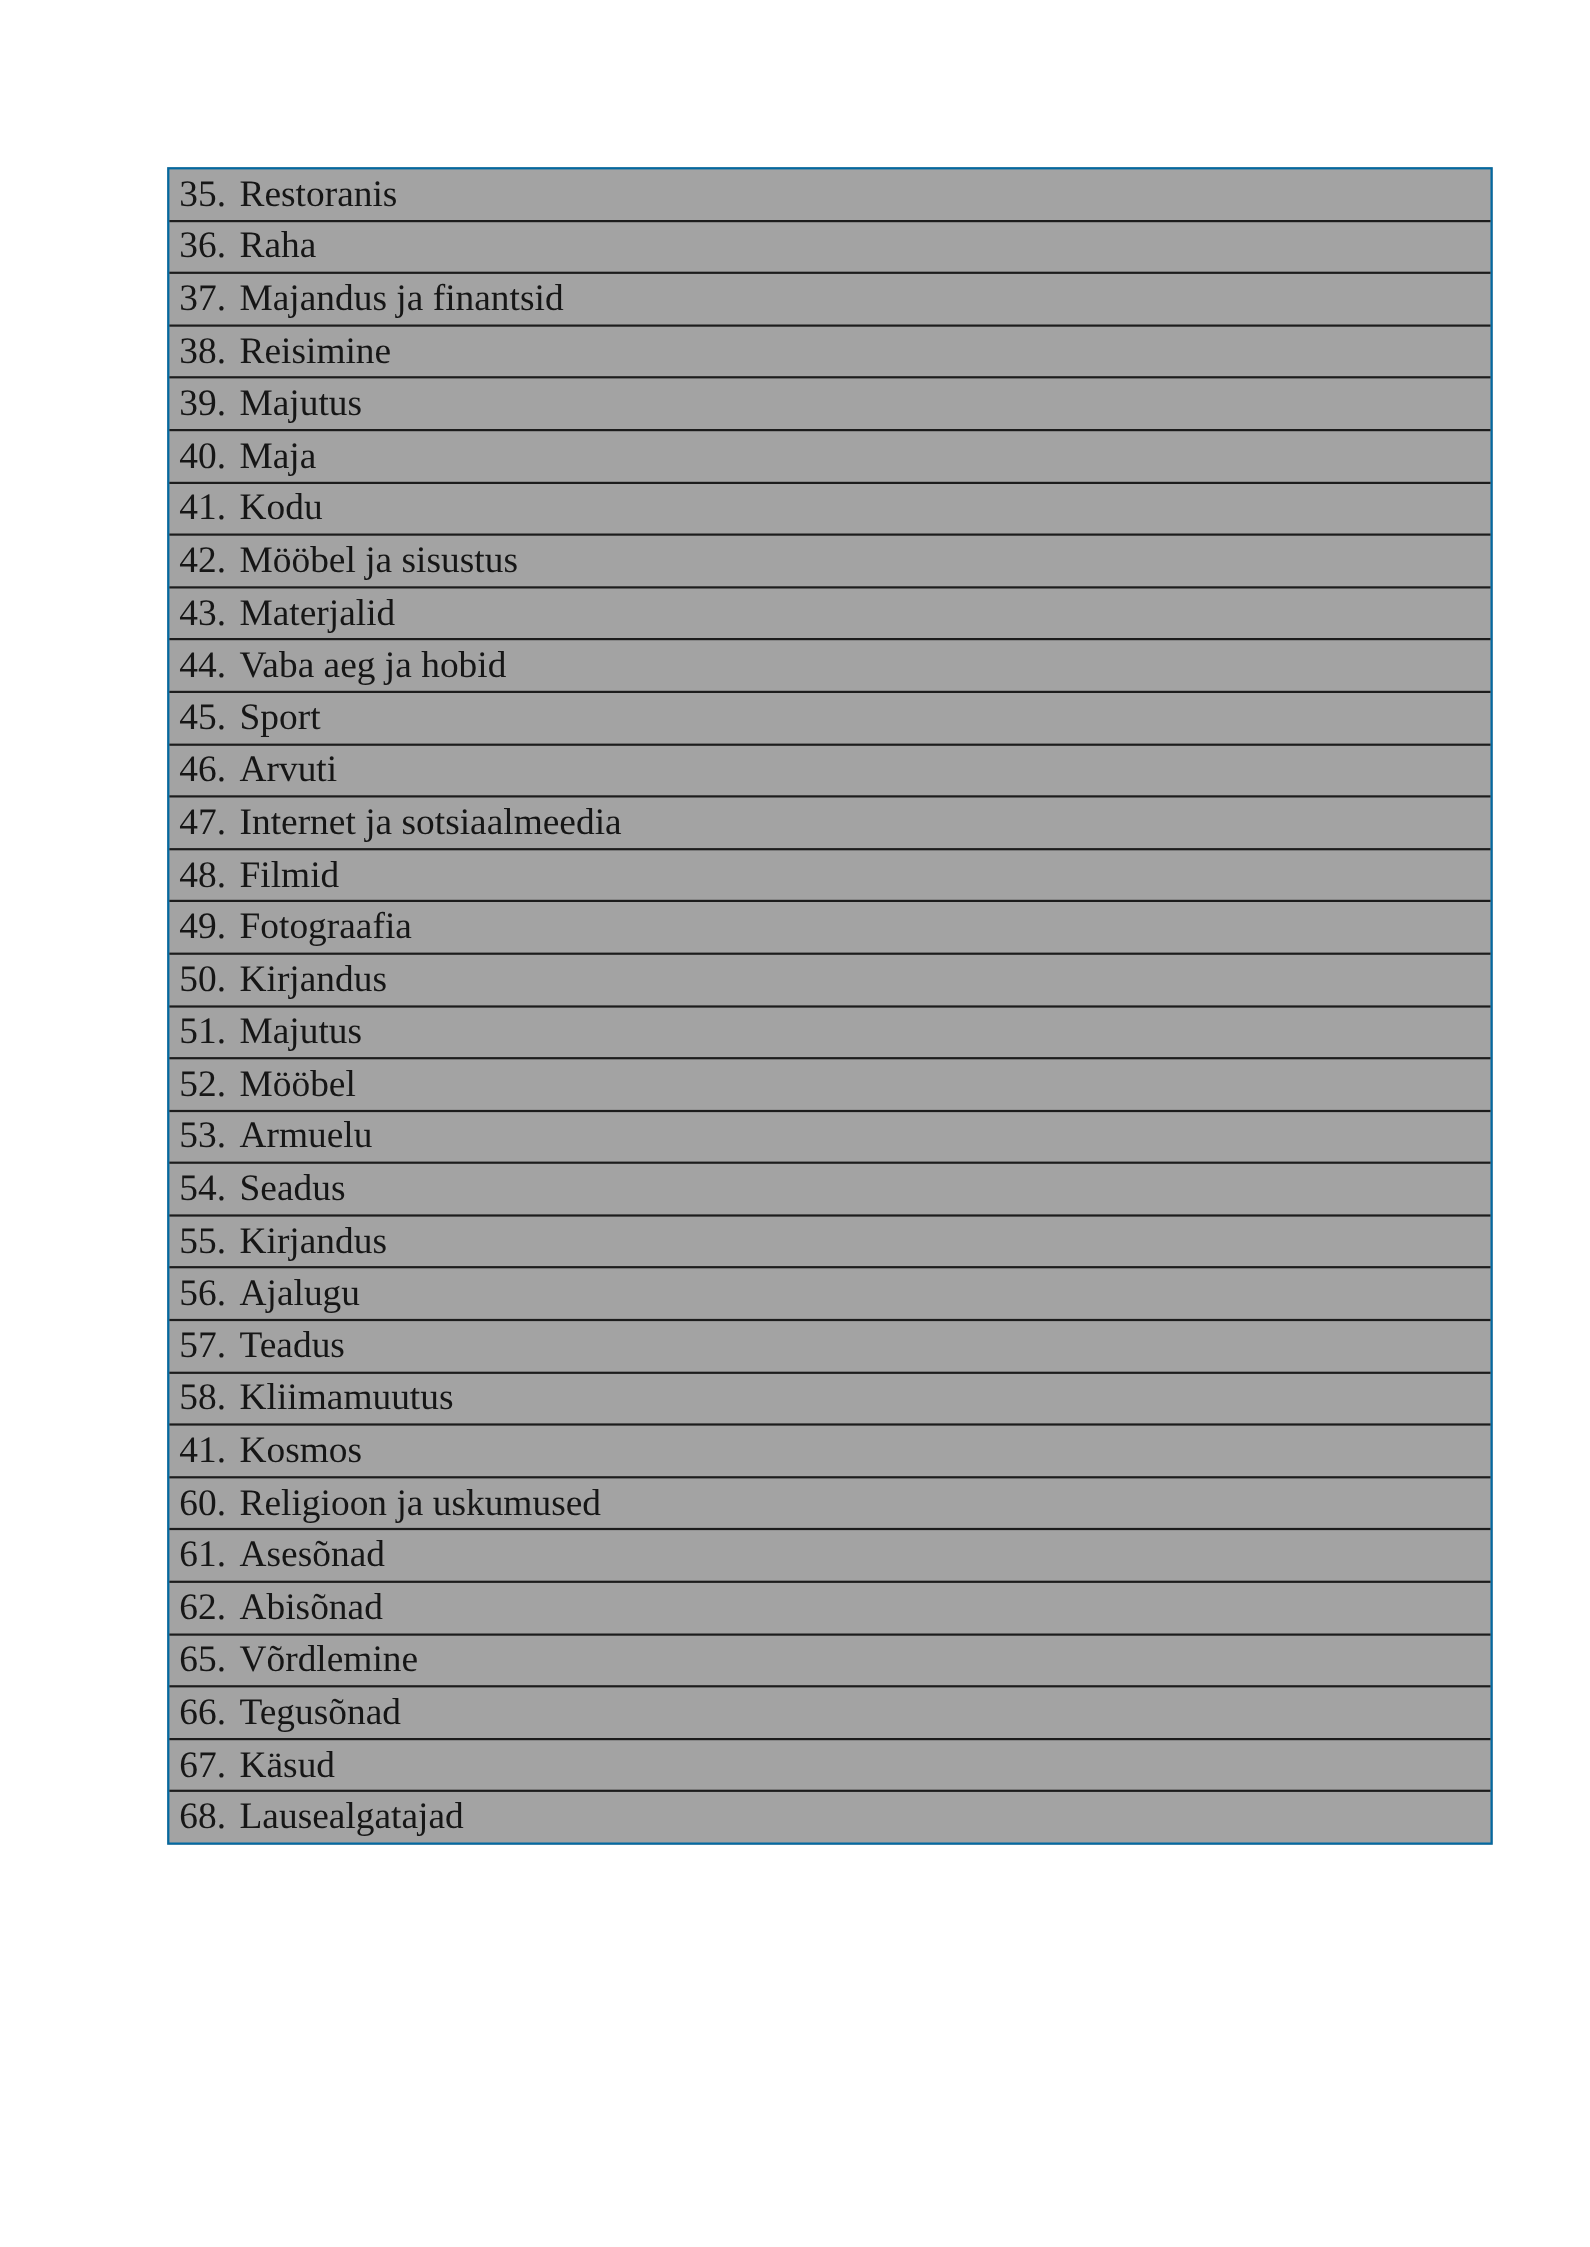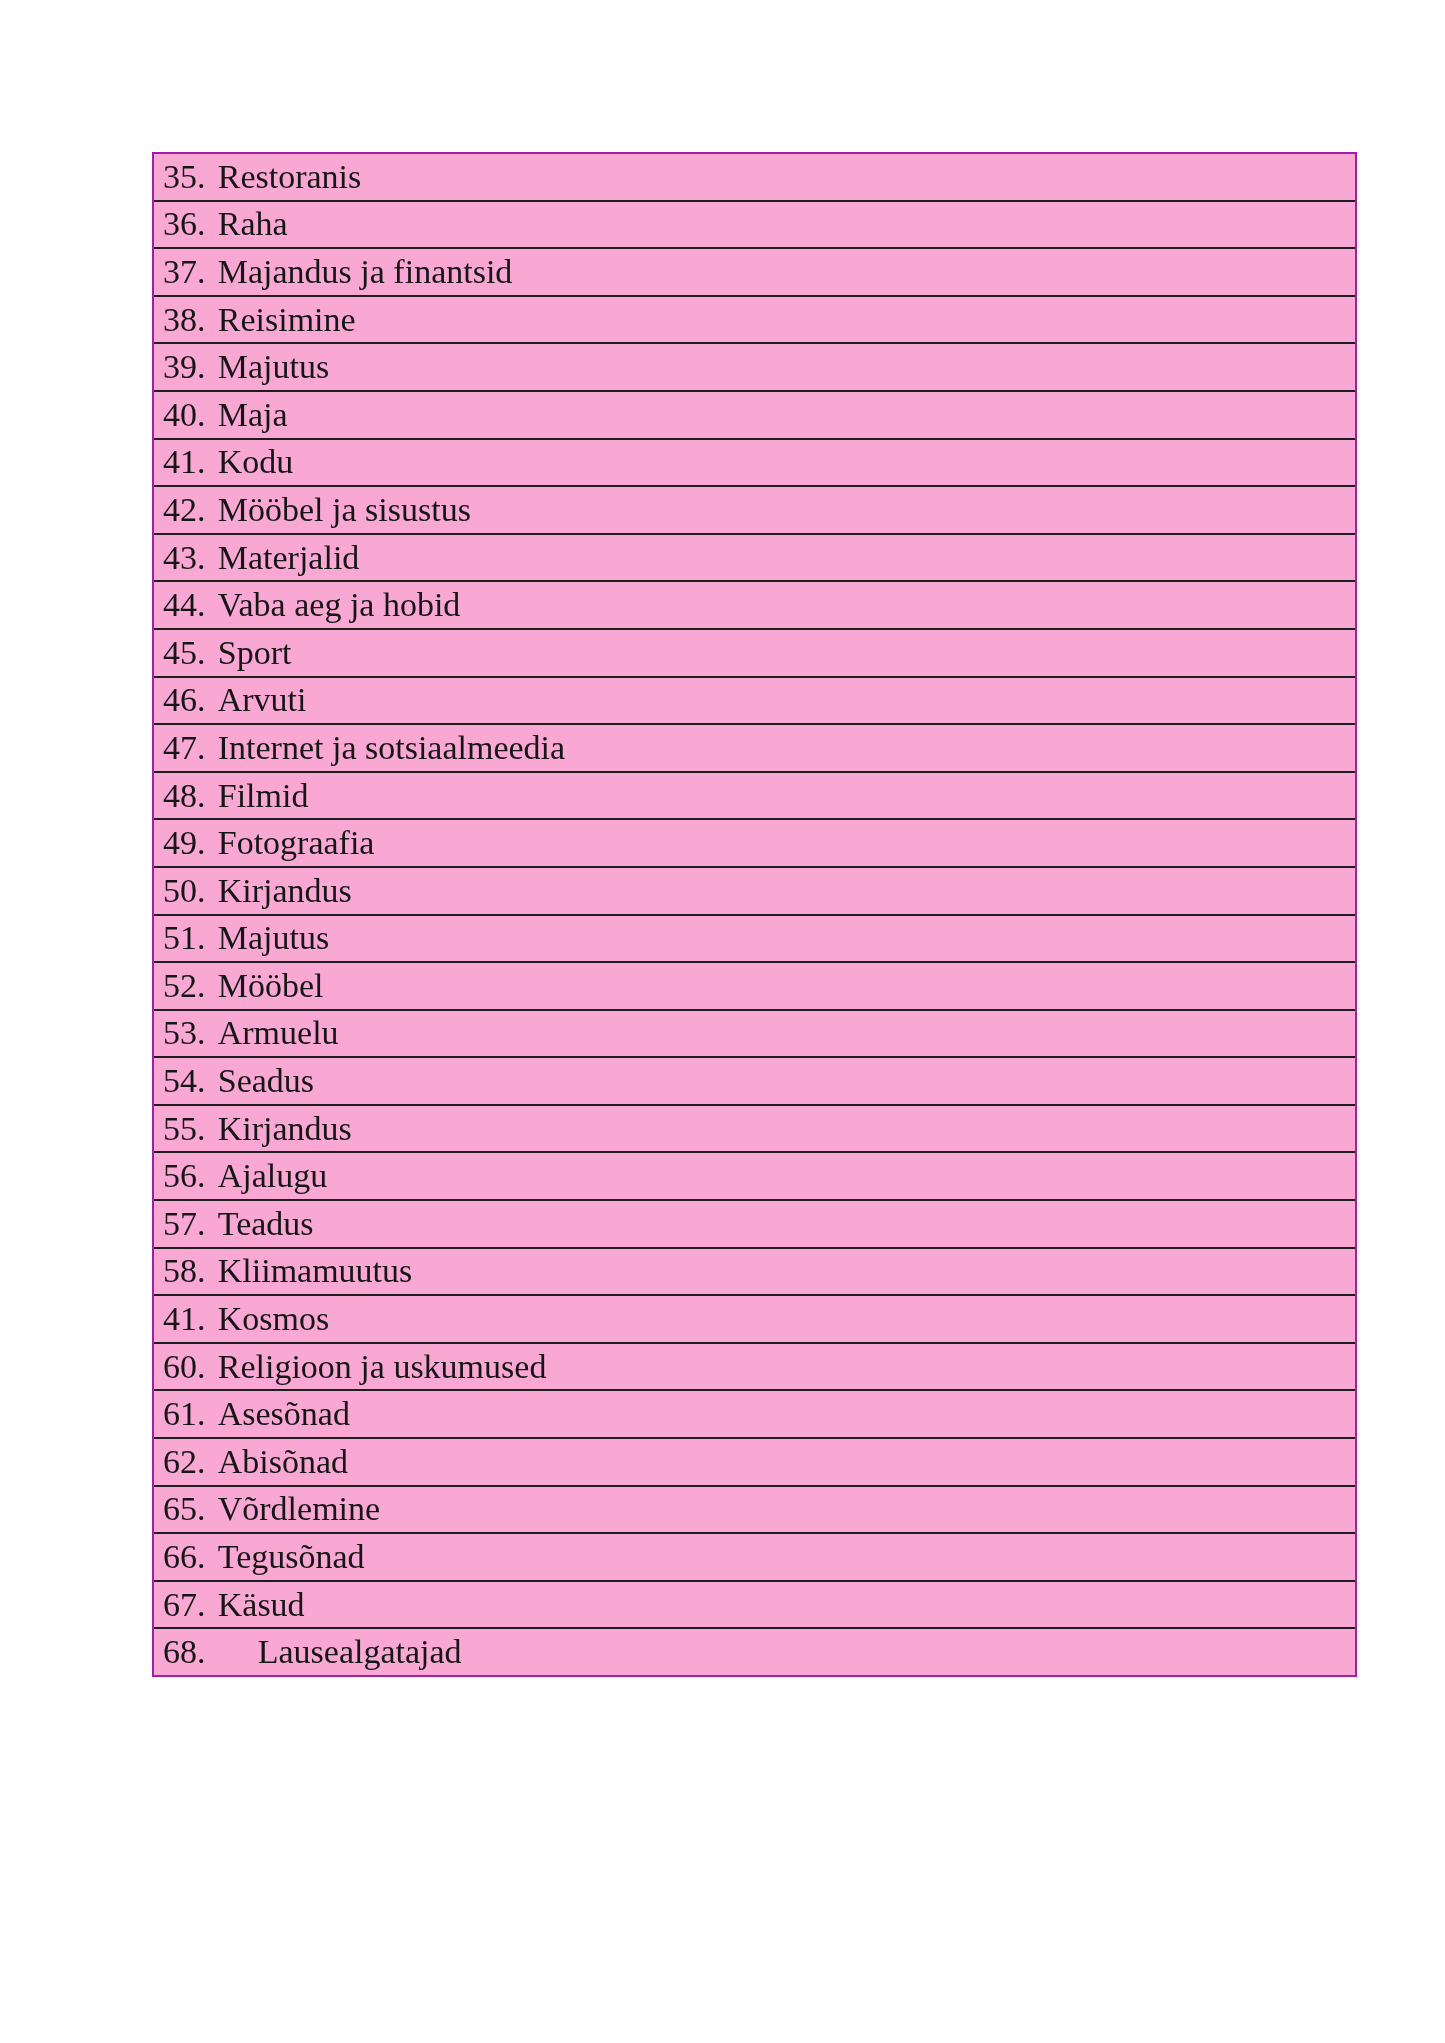--- a/index.html
+++ b/index.html
@@ -16,36 +16,35 @@
   .page {
     position: absolute;
     inset: 0;
     background: #ffffff;
   }
   .toc-table {
     position: absolute;
     left: 152px;
     top: 152px;
     width: 1201px;
-    border: 2px solid #a21caf;
-    background: #f9a8d4;
+    border: 2px solid #0369a1;
+    background: #a3a3a3;
   }
   .toc-row {
     height: 45.6px;
     border-bottom: 2px solid #1c1c1c;
     display: flex;
     align-items: center;
     padding-left: 9px;
     box-sizing: content-box;
     overflow: hidden;
     white-space: nowrap;
   }
   .toc-row:last-child {
     border-bottom: none;
-    gap: 40px;
   }
   .toc-num, .toc-label {
     font-size: 34px;
     color: #161616;
     line-height: 1;
   }
   .toc-num {
     margin-right: 0.36em;
   }
 </style>

